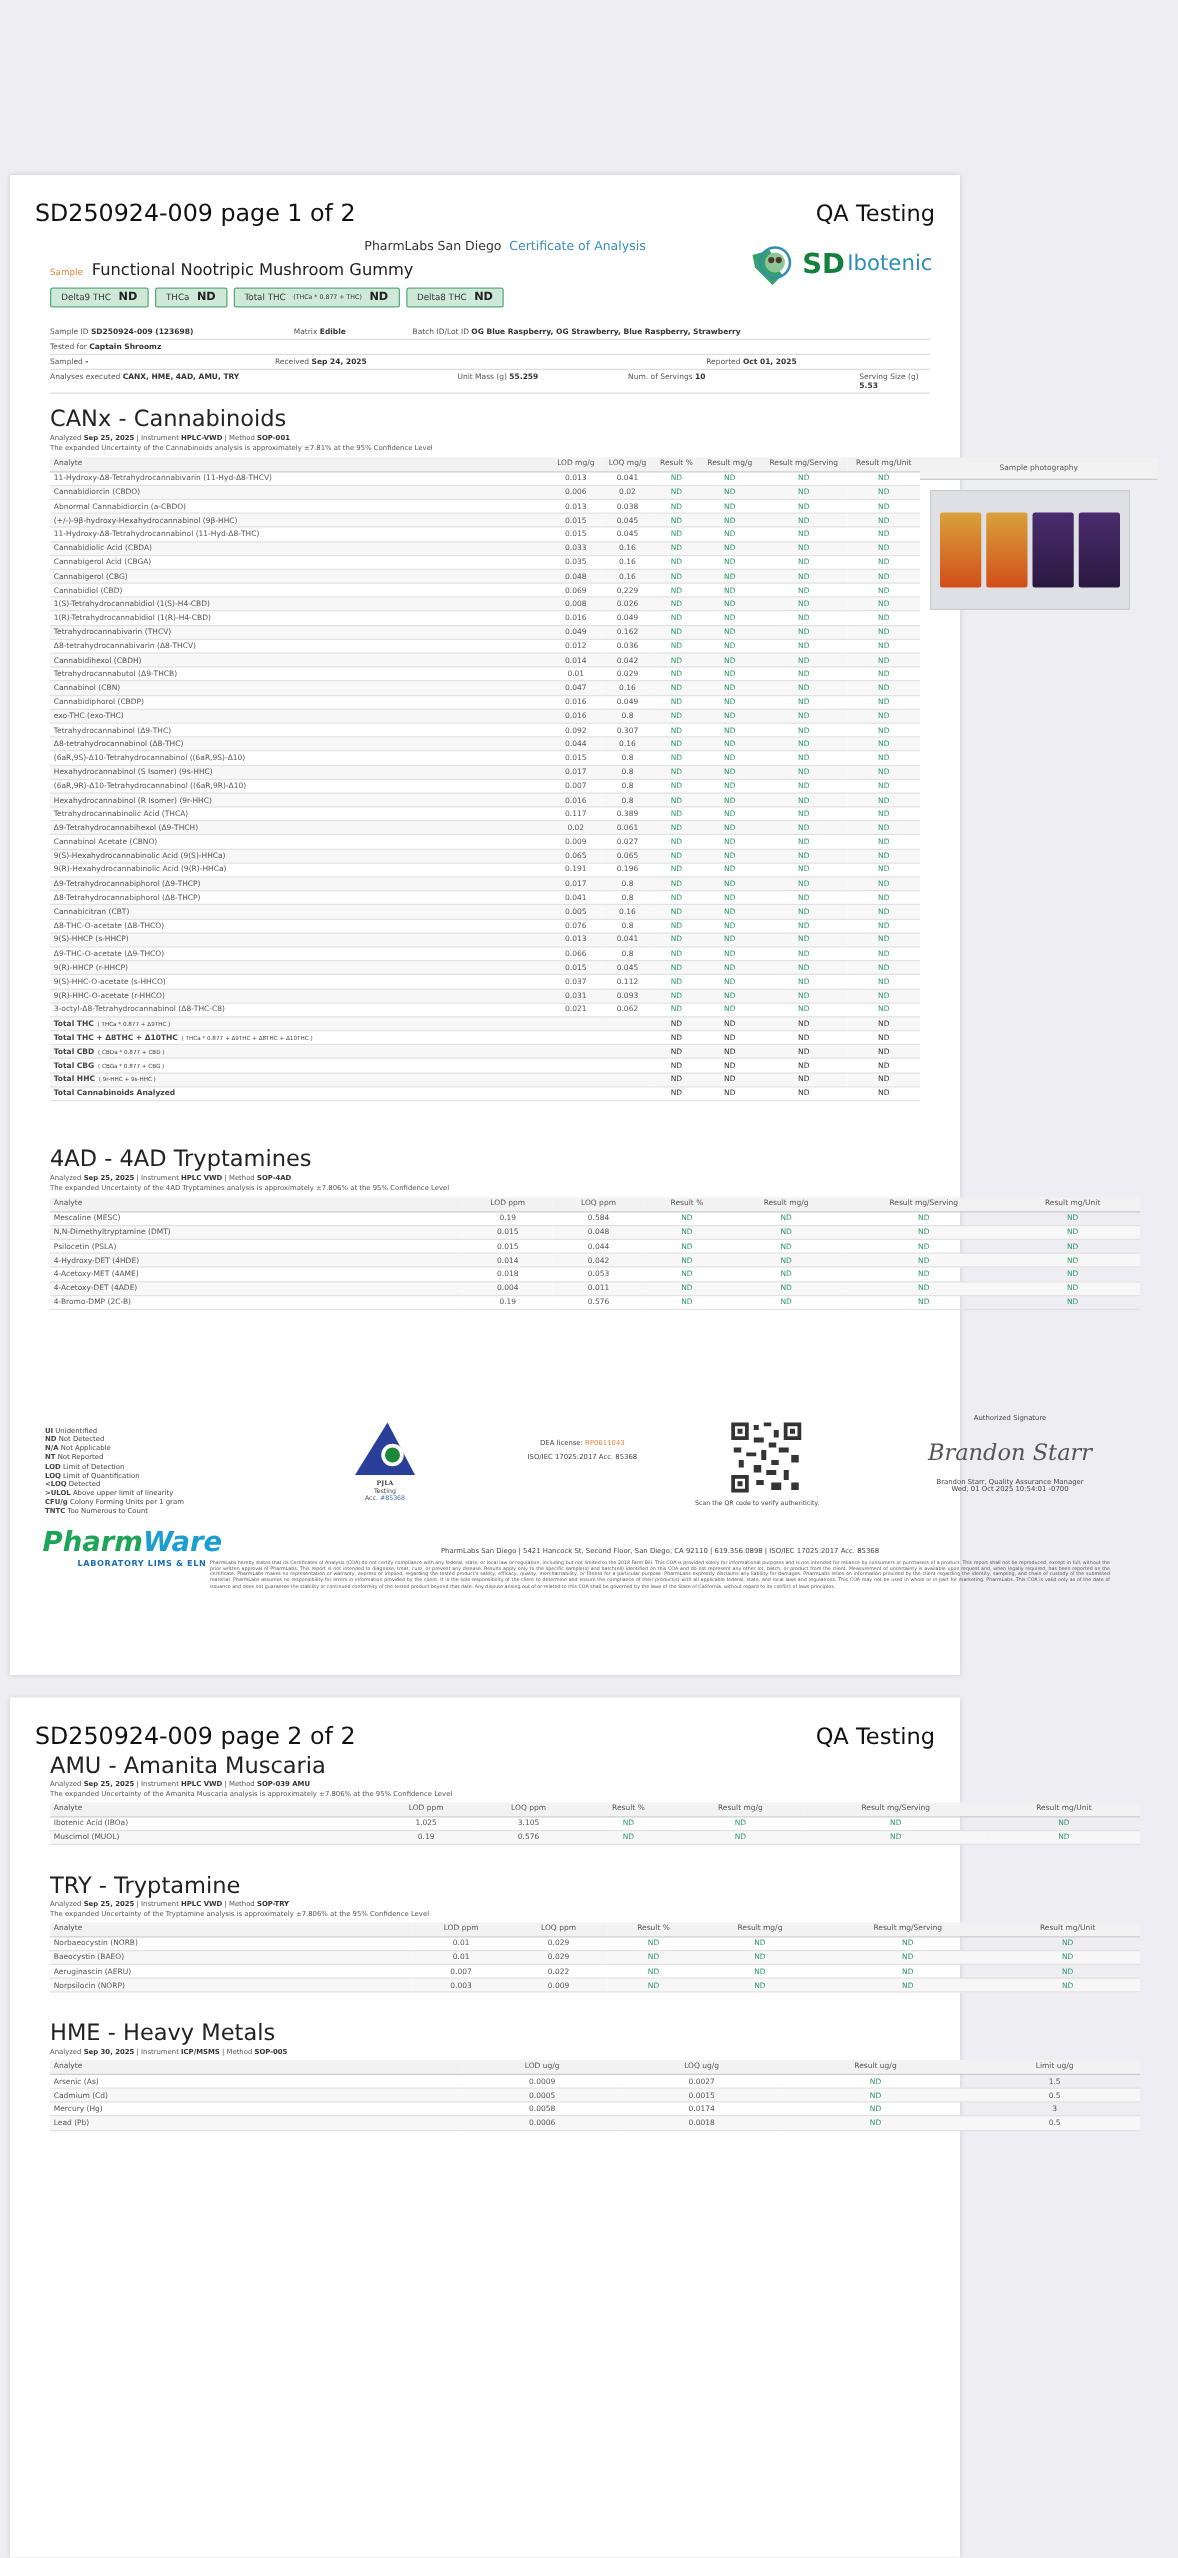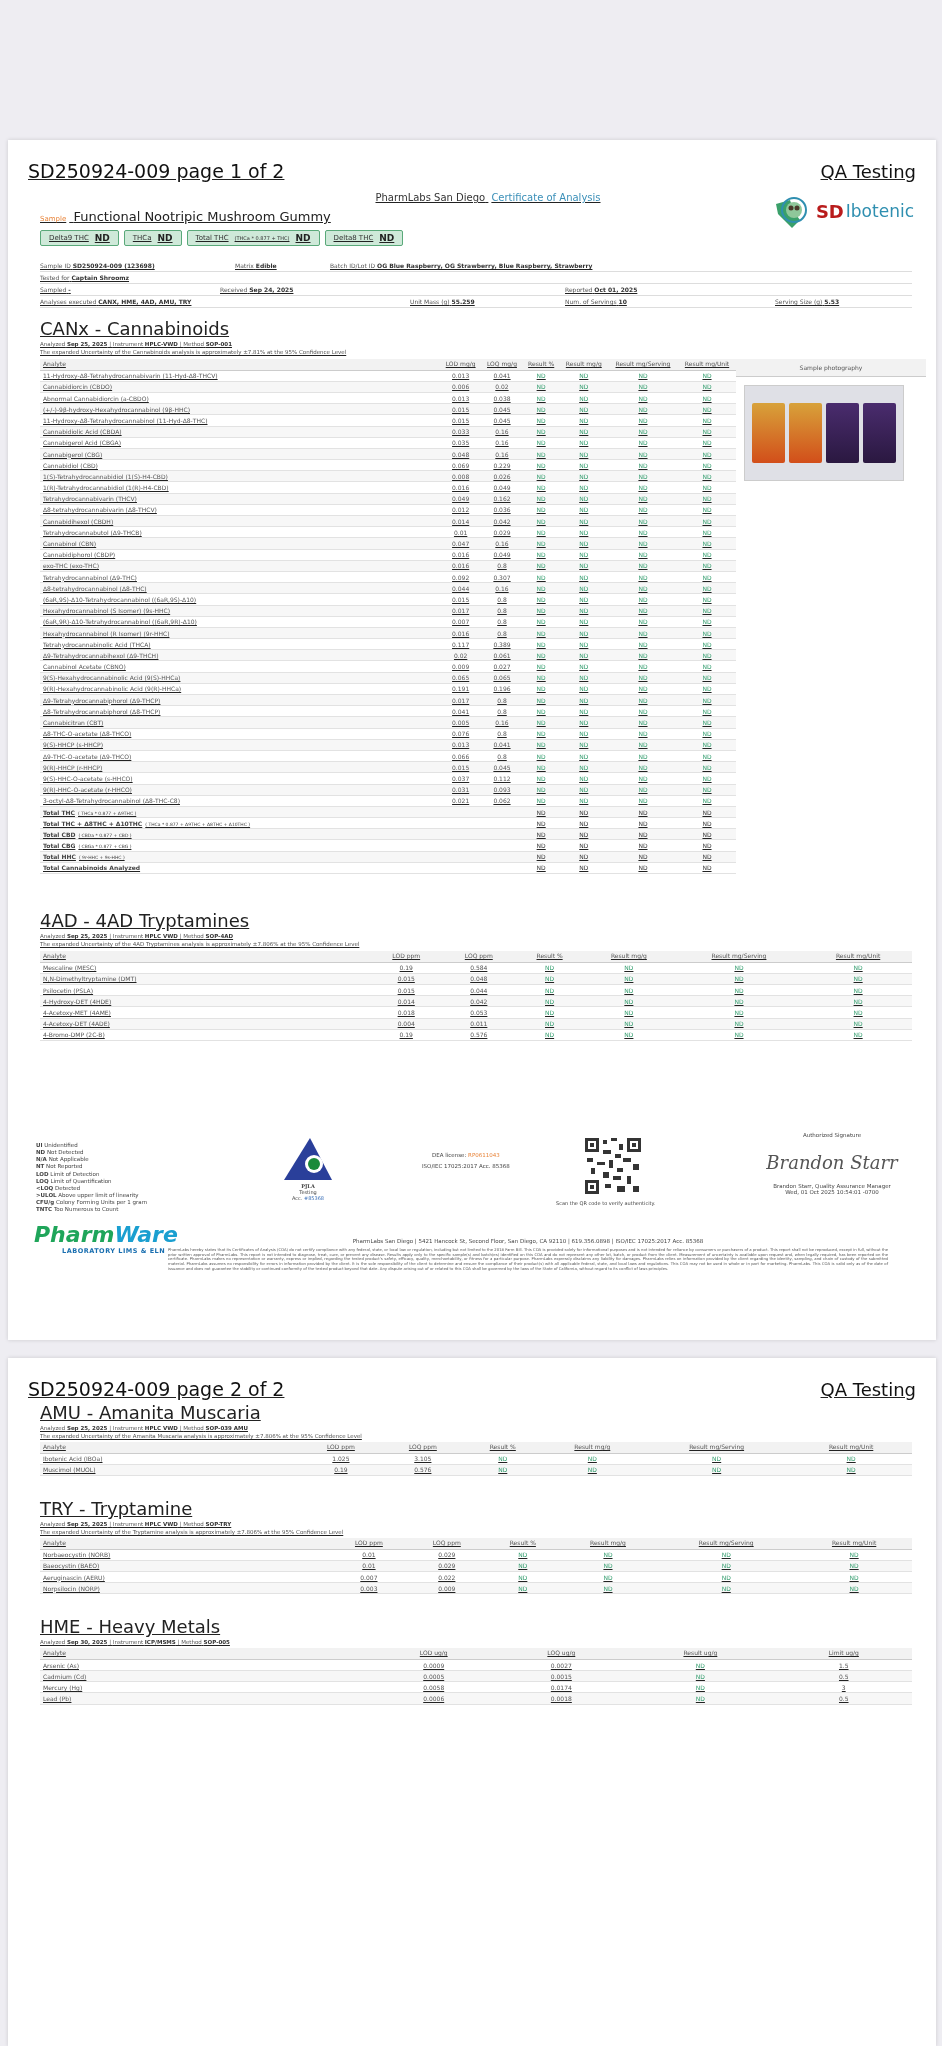--- a/index.html
+++ b/index.html
@@ -1,33 +1,33 @@
 <!DOCTYPE html>
 <html><head>
 <meta charset="utf-8">
 <style>
   * { box-sizing: border-box; margin: 0; padding: 0; }
   html, body { width: 942px; height: 2046px; background: #eeedf2; font-family: "DejaVu Sans", sans-serif; color: #222; overflow: hidden; }
-  .page { position: absolute; left: 8px; width: 928px; background: #fff; box-shadow: 0 0 4px rgba(0,0,0,0.15); text-decoration: underline; }
+  .page { position: absolute; left: 8px; width: 760px; background: #fff; box-shadow: 0 0 4px rgba(0,0,0,0.15); }
   #page1 { top: 140px; height: 1200px; }
   #page2 { top: 1358px; height: 688px; }
   .page-head { display: flex; justify-content: space-between; align-items: baseline; padding: 20px 20px 0 20px; }
   .page-title { font-size: 19px; font-weight: normal; color: #111; }
   .qa { font-size: 18px; color: #111; }
   .lab-line { margin: 10px 0 0 32px; font-size: 10px; color: #333; text-align: center; }
   .lab-line .coa { color: #3a8fb8; margin-left: 3px; }
   .sample-line { margin: 6px 0 0 32px; font-size: 13px; color: #222; }
   .sample-line .lbl { font-size: 7px; color: #e8843a; margin-right: 3px; }
   .badges { display: flex; gap: 5px; margin: 6px 0 0 32px; }
   .badge { background: #cfe9d9; border: 1px solid #5aa97a; border-radius: 2px; padding: 2px 8px; font-size: 7px; color: #333; display: flex; align-items: center; gap: 6px; }
   .badge b { font-size: 9px; color: #222; font-weight: bold; }
   .badge small { font-size: 5px; }
   .logo { position: absolute; right: 22px; top: 50px; display: flex; align-items: center; gap: 2px; }
   .logo .globe { width: 42px; height: 42px; }
-  .logo .sd { font-size: 18px; color: #b91c1c; font-weight: bold; }
+  .logo .sd { font-size: 22px; color: #15803d; font-weight: bold; }
   .logo .pl { font-size: 17px; color: #2f8fb0; }
   .meta { margin: 14px 24px 0 32px; font-size: 6px; color: #555; }
   .meta-row { display: flex; border-bottom: 1px solid #ddd; padding: 2px 0; }
   .meta-row span b { color: #333; font-weight: bold; }
   .sec-title { margin: 10px 0 0 32px; font-size: 18px; color: #222; }
   .sec-sub { margin: 2px 0 0 32px; font-size: 5.5px; color: #555; }
   .sec-sub b { color: #333; }
   table { border-collapse: collapse; font-size: 6px; color: #555; }
   th { background: #f2f2f2; font-weight: normal; color: #555; padding: 2px 3px; text-align: center; border-bottom: 1px solid #ccc; line-height: 1.1; }
   th.an { text-align: left; }
@@ -52,21 +52,21 @@
   .pharmware .pw span { color: #1a9fd0; }
   .pharmware .lims { font-size: 6.5px; color: #1a6fb0; font-weight: bold; letter-spacing: 0.5px; margin-left: 28px; }
   .pjla { position: absolute; left: 272px; top: 6px; text-align: center; font-size: 5px; color: #444; }
   .pjla .acc { color: #3a6fb8; }
   .dea { position: absolute; left: 414px; top: 20px; text-align: center; font-size: 5.5px; color: #444; line-height: 2; }
   .dea .lic { color: #e8843a; }
   .qr { position: absolute; left: 575px; top: 6px; width: 60px; height: 60px; background:
       repeating-linear-gradient(90deg, #111 0 3px, #fff 3px 6px),
       #fff; opacity: 0.85; }
   .qr-cap { position: absolute; left: 548px; top: 70px; font-size: 5px; color: #444; }
-  .sig { position: absolute; left: 724px; top: 2px; width: 200px; text-align: center; font-size: 5.5px; color: #444; }
+  .sig { position: absolute; left: 700px; top: 2px; width: 200px; text-align: center; font-size: 5.5px; color: #444; }
   .sig .script { font-family: "DejaVu Serif", serif; font-style: italic; font-size: 18px; color: #555; margin: 14px 0 10px 0; }
   .addr { position: absolute; left: 160px; top: 108px; width: 720px; text-align: center; font-size: 5.5px; color: #444; }
   .disc { position: absolute; left: 160px; top: 118px; width: 720px; font-size: 3.8px; color: #555; line-height: 1.25; text-align: justify; }
   .t4ad { margin: 4px 0 0 32px; width: 872px; }
   .tamu { margin: 3px 0 0 32px; width: 872px; }
 </style>
 </head>
 <body>
 
 <div class="page" id="page1">

